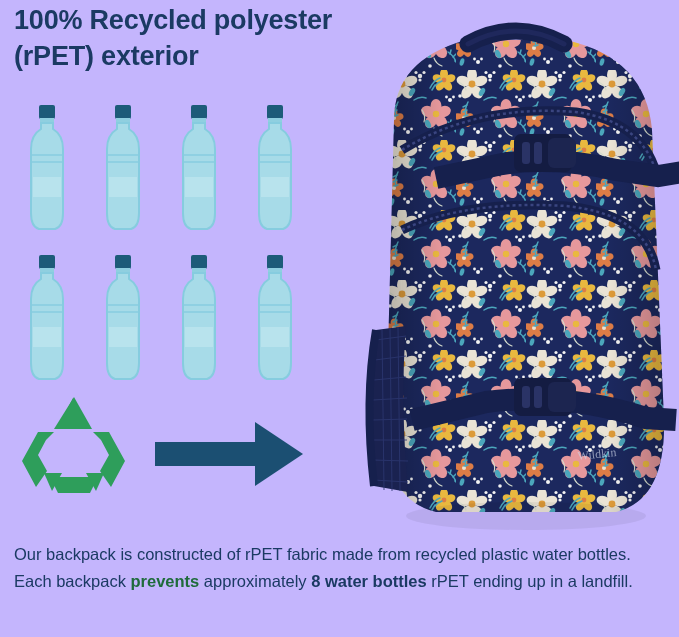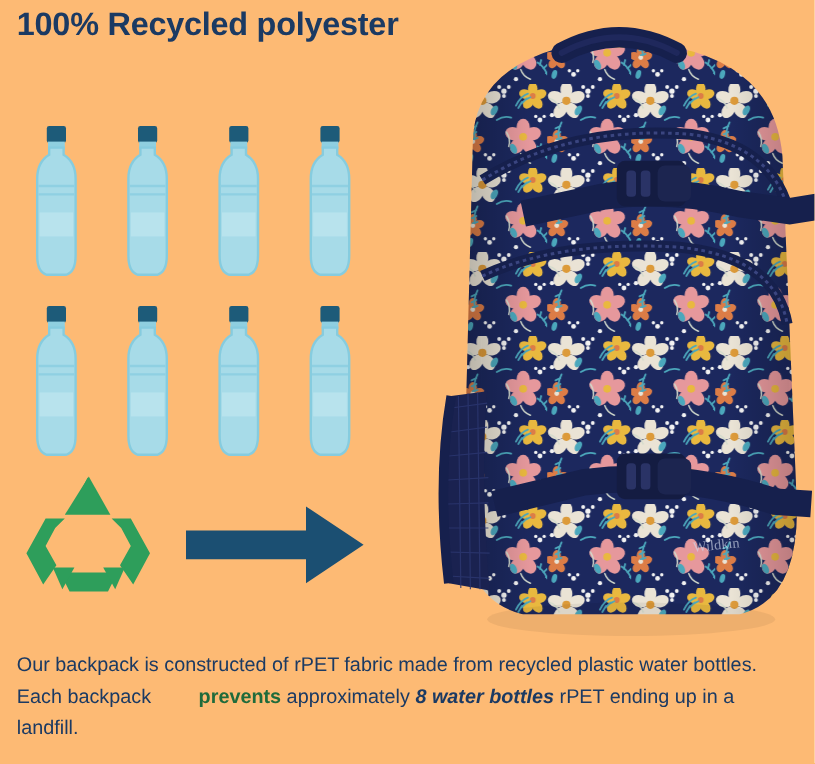--- a/index.html
+++ b/index.html
@@ -11,21 +11,21 @@
     width: 679px;
     height: 637px;
     font-family: "Liberation Sans", sans-serif;
     overflow: hidden;
     position: relative;
   }
   #page {
     position: relative;
     width: 679px;
     height: 637px;
-    background: #fdba74;
+    background: #c4b5fd;
     overflow: hidden;
   }
 
   
   #headline {
     position: absolute;
     left: 14px;
     top: 2px;
     width: 400px;
     color: #1b3a63;
@@ -82,35 +82,34 @@
     left: 14px;
     top: 541px;
     width: 652px;
     color: #1b3a63;
     font-size: 16.5px;
     line-height: 1.62;
   }
   #caption .hl {
     color: #1f6b3b;
     font-weight: bold;
-    margin-left: 35px;
   }
   #caption .hl2 {
     color: #1b3a63;
     font-weight: bold;
-    font-style: italic;
   }
 </style>
 </head>
 <body>
 
 <div id="page">
 
   <div id="headline">
     <div>100% Recycled polyester</div>
+    <div>(rPET) exterior</div>
   </div>
 
   <div id="bottles">
     <div class="bottle" style="left:0px;  top:0px;">
       <svg viewBox="0 0 58 128" width="58" height="128" aria-hidden="true">
         <rect x="21" y="0" width="16" height="14" rx="2" fill="#1d5b79"></rect>
         <rect x="22" y="13" width="14" height="6" fill="#8fcfe0"></rect>
         <path d="M23 18 L35 18 L35 24 Q45 30 45 44 L45 108 Q45 122 37 124 L21 124 Q13 122 13 108 L13 44 Q13 30 23 24 Z" fill="#a7dbe8" stroke="#86ccdf" stroke-width="2"></path>
         <path d="M14 50 L44 50 M14 57 L44 57" stroke="#8fd0e2" stroke-width="2"></path>
         <rect x="15" y="72" width="28" height="20" fill="#bde5ef" opacity="0.75"></rect>

